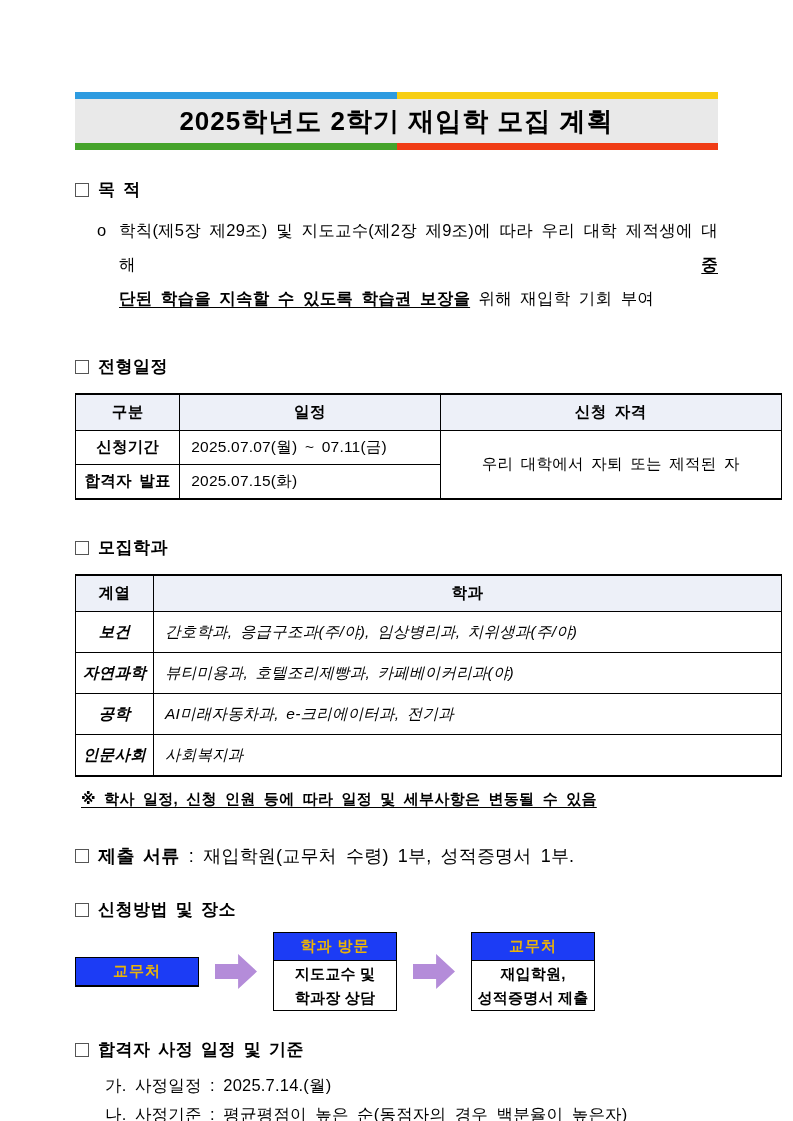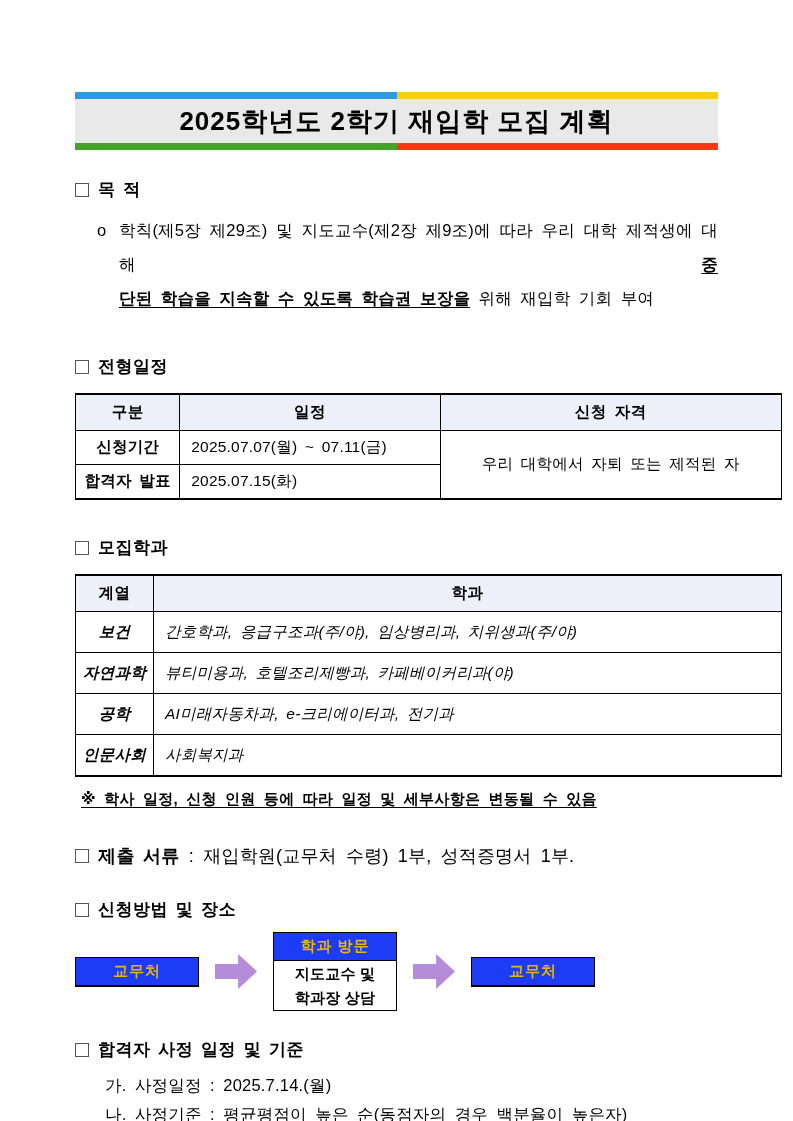--- a/index.html
+++ b/index.html
@@ -235,20 +235,24 @@
         <div class="fbox">
           <div class="fbox-head">학과 방문</div>
           <div class="fbox-body">
             <div>지도교수 및</div>
             <div>학과장 상담</div>
           </div>
         </div>
         <div class="arrow"></div>
         <div class="fbox">
           <div class="fbox-head">교무처</div>
+          <div class="fbox-body">
+            <div>재입학원,</div>
+            <div>성적증명서 제출</div>
+          </div>
         </div>
       </div>
     </section>
 
     <section>
       <h2 class="sec mt-sec6">
         <span class="cb"></span>
         <span class="htext">합격자 사정 일정 및 기준</span>
       </h2>
       <div class="sub-items">

